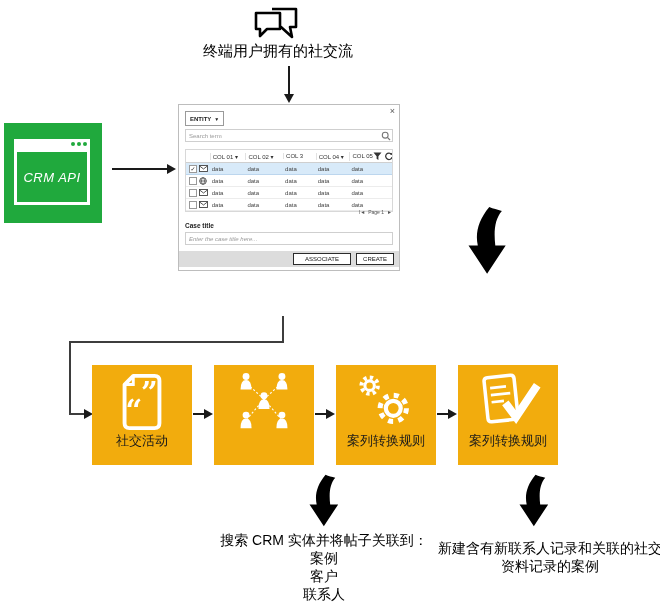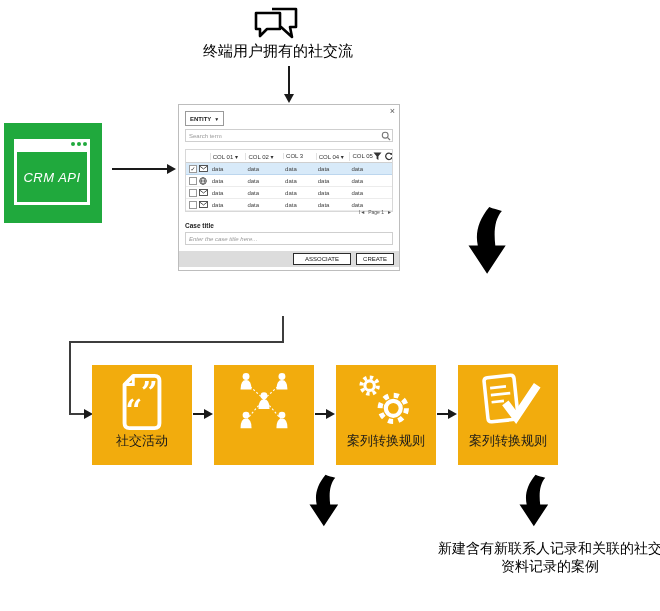--- a/index.html
+++ b/index.html
@@ -305,17 +305,23 @@
   <div class="abs hline" style="left:437px;top:413px;width:12px"></div>
   <div class="abs head-right" style="left:448px;top:409px"></div>
 
   <svg class="abs" style="left:303px;top:474px" width="40" height="54" viewBox="0 0 46 64">
     <path d="M26 1 C16 13 13 25 15.5 36 L7 36 L24 62 L41 36 L31.5 36 C30 23 31 12 37.5 4.5 C33.5 3.5 29.5 2.5 26 1 Z" fill="#000"></path>
   </svg>
   <svg class="abs" style="left:513px;top:474px" width="40" height="54" viewBox="0 0 46 64">
     <path d="M26 1 C16 13 13 25 15.5 36 L7 36 L24 62 L41 36 L31.5 36 C30 23 31 12 37.5 4.5 C33.5 3.5 29.5 2.5 26 1 Z" fill="#000"></path>
   </svg>
 
+  <div class="abs ctr bl-block">
+    <div>搜索 CRM 实体并将帖子关联到：</div>
+    <div>案例</div>
+    <div>客户</div>
+    <div>联系人</div>
+  </div>
 
   <div class="abs ctr br-block">新建含有新联系人记录和关联的社交
 资料记录的案例</div>
 
 </div>
 
 </body></html>

